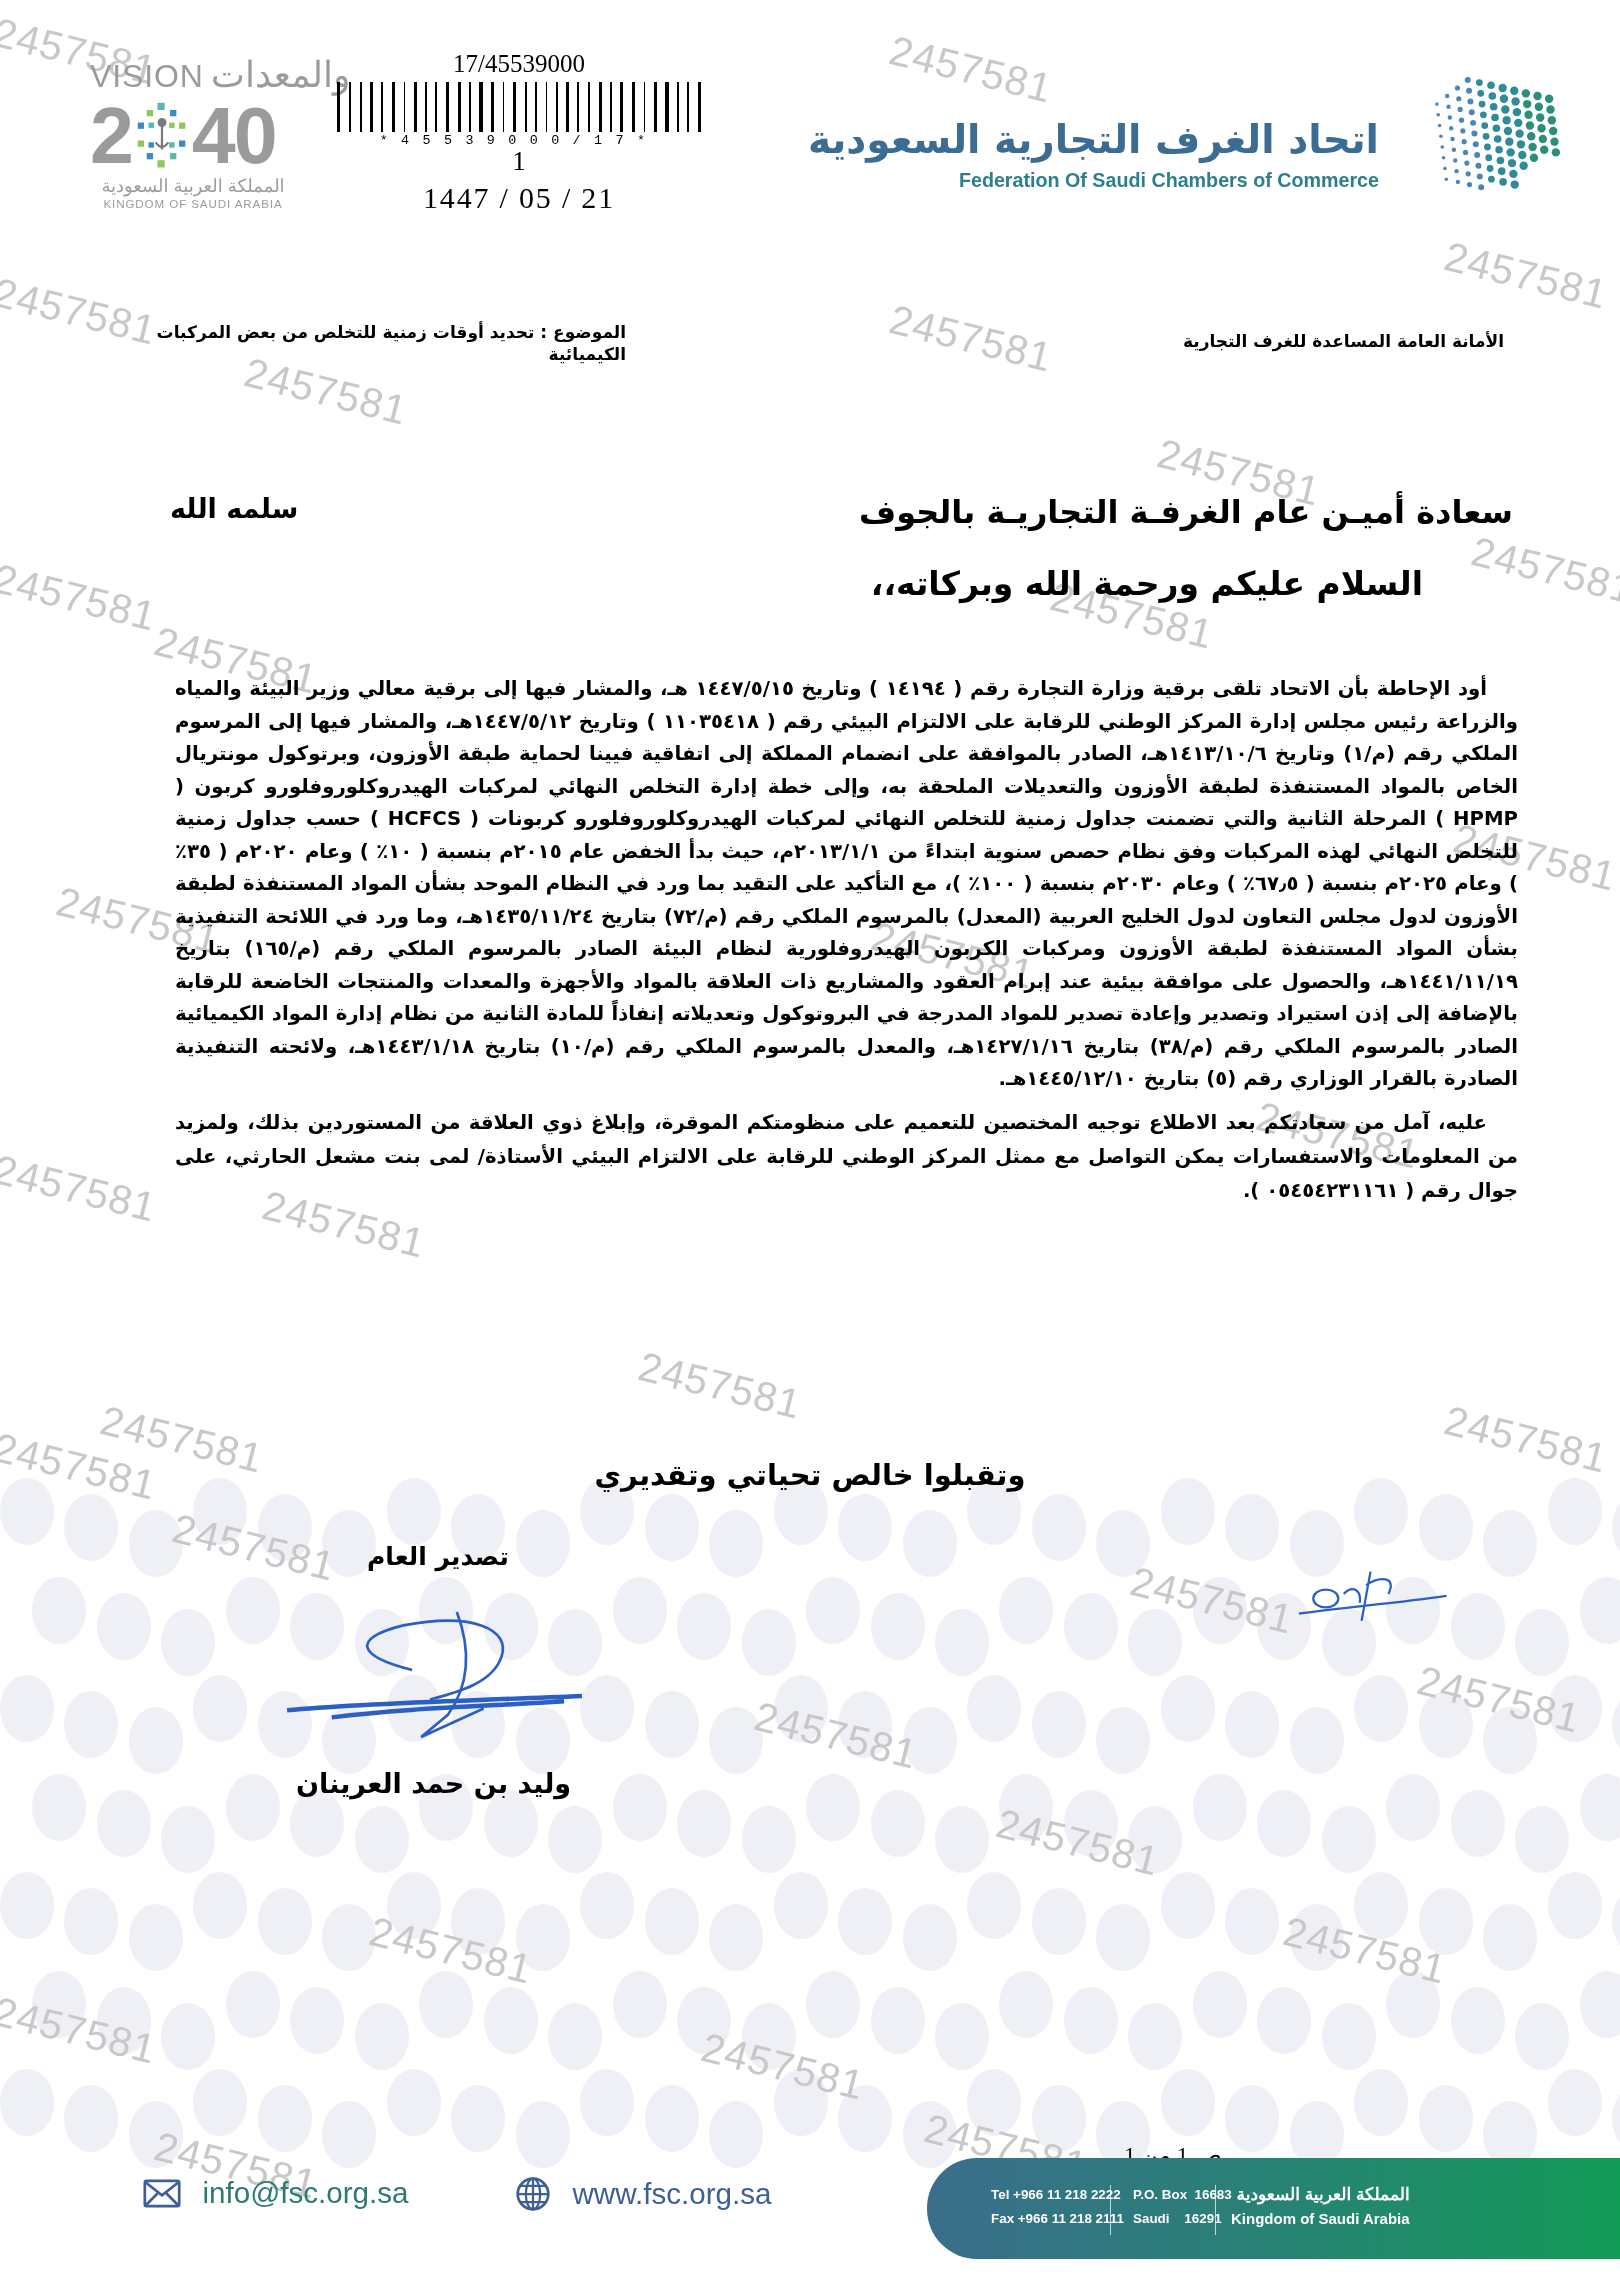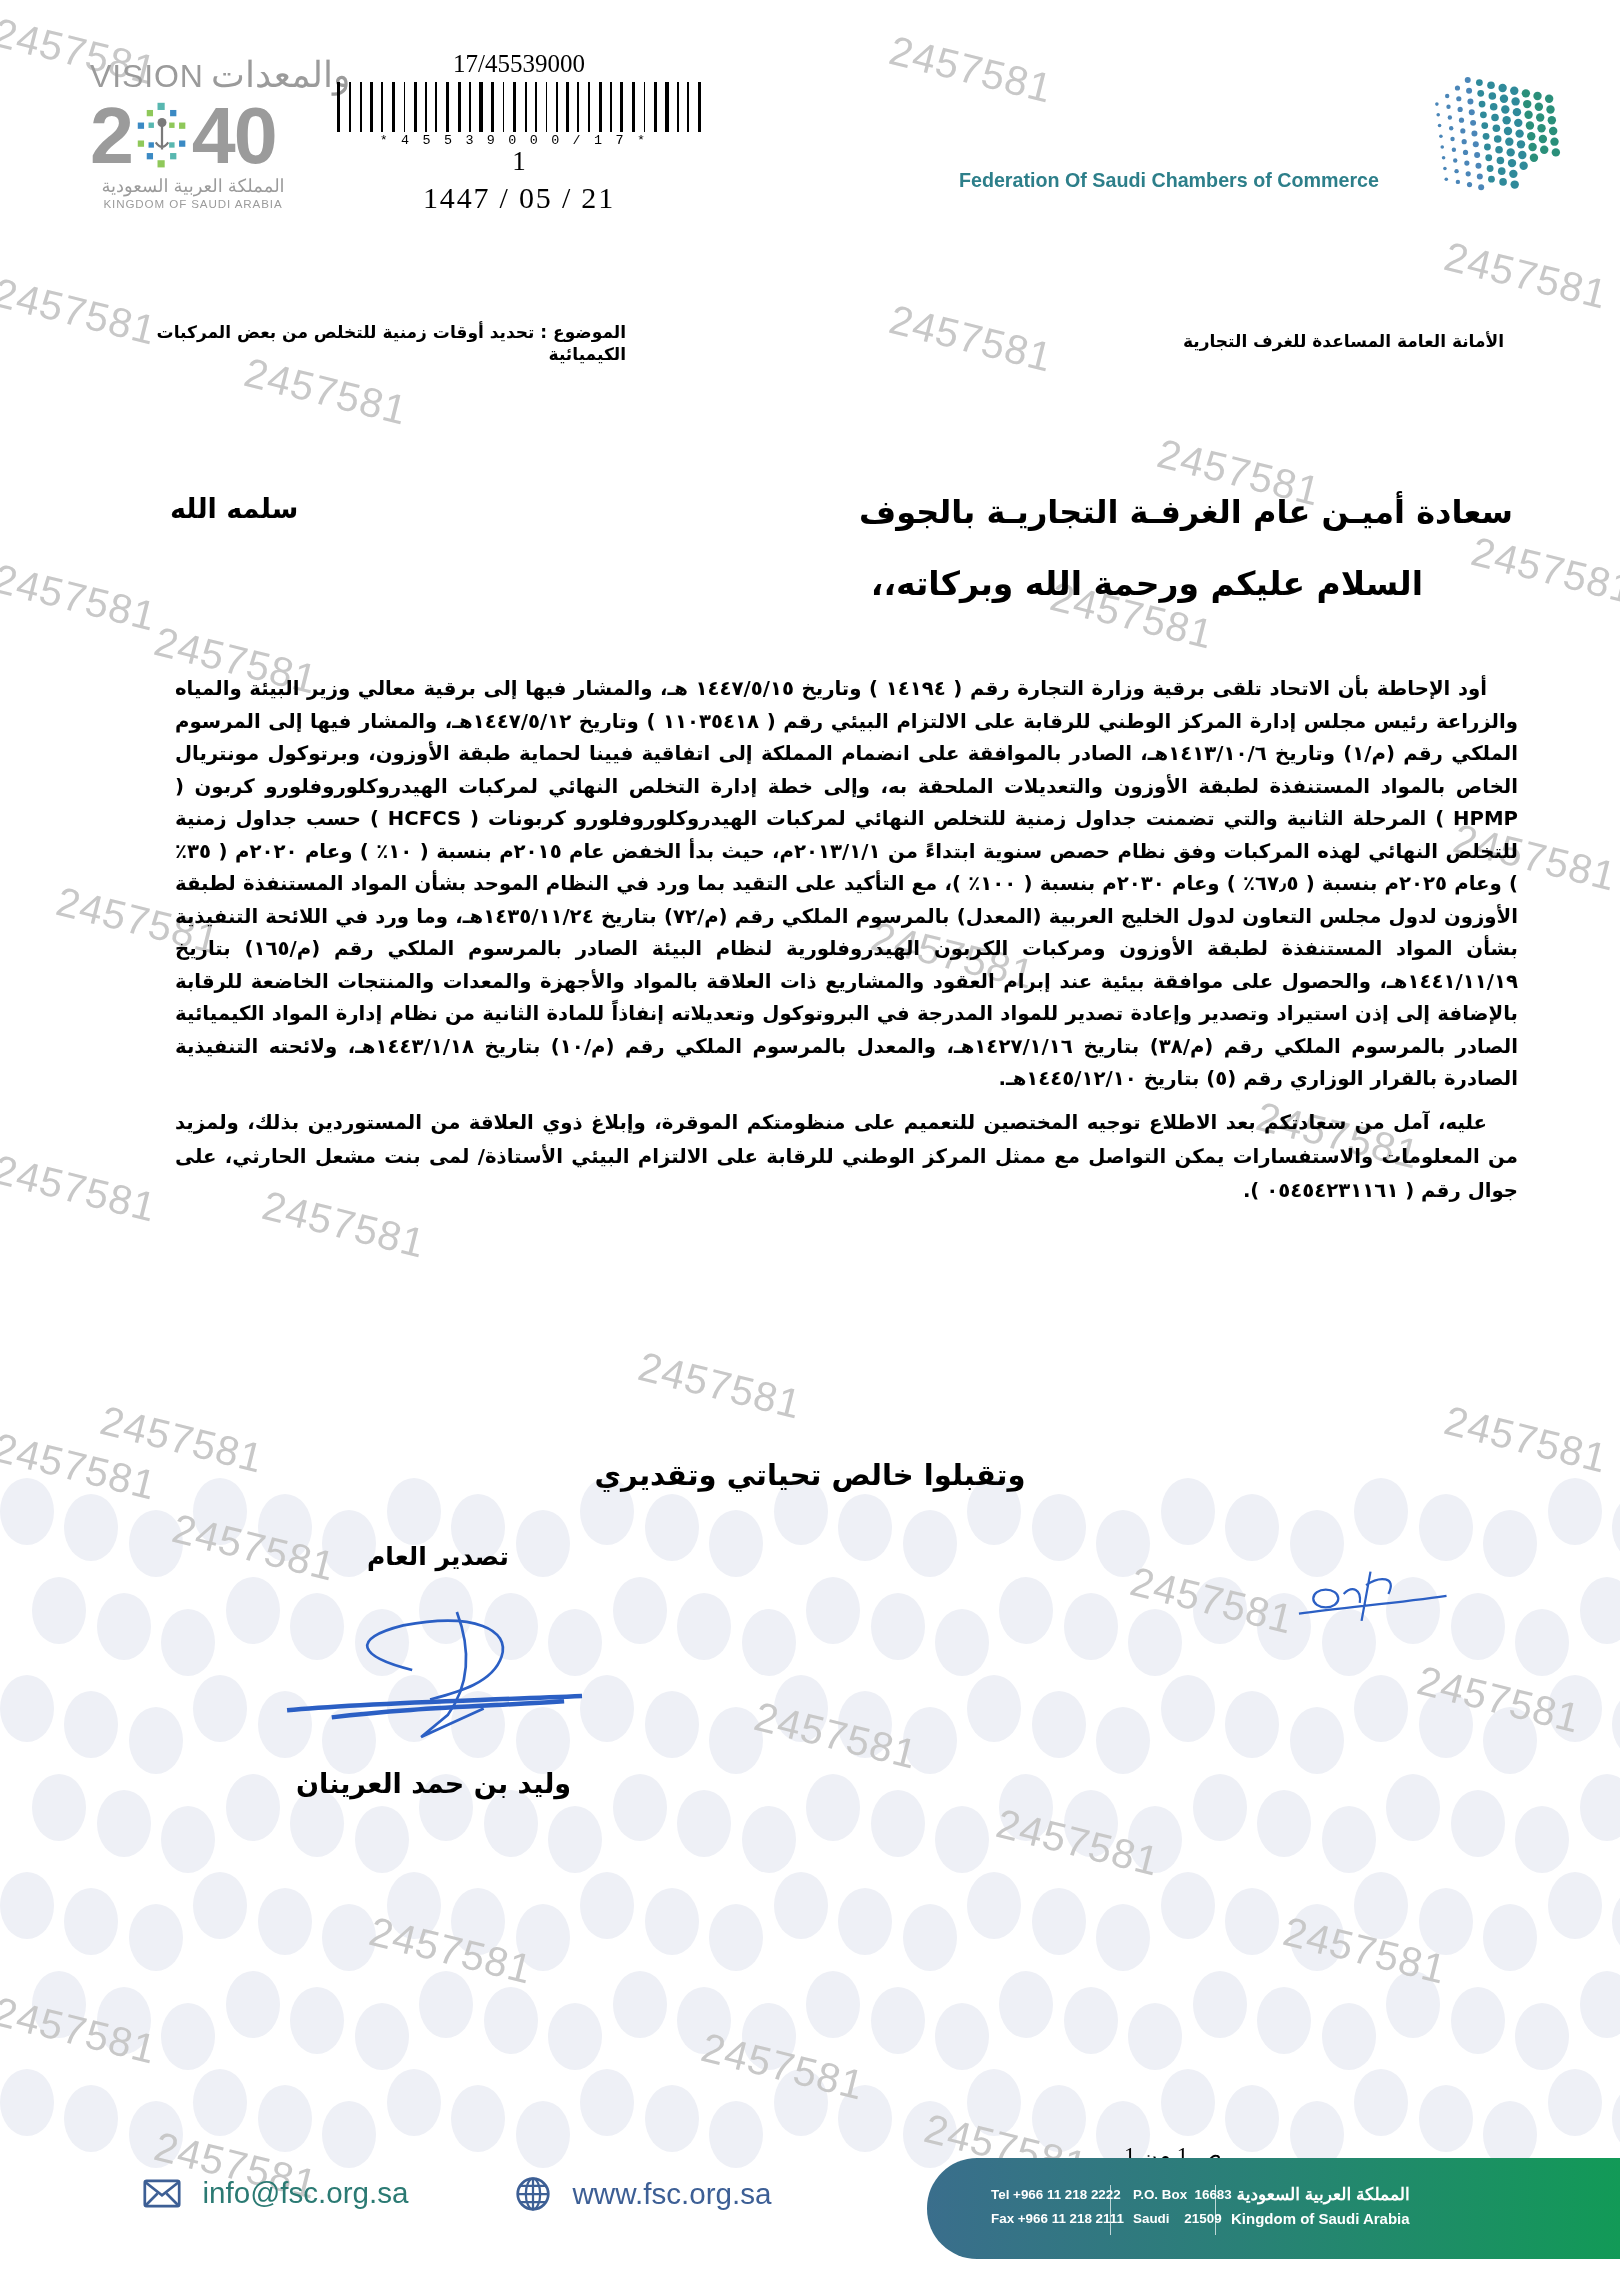--- a/index.html
+++ b/index.html
@@ -361,20 +361,21 @@
       <i style="width: 1.8px;"></i>
       <i style="width: 1.8px;"></i>
       <i style="width: 3.6px;"></i>
     </div>
   <div class="code">*45539000/17*</div>
   <div class="copy">1</div>
   <div class="date">1447 / 05 / 21</div>
 </div>
 
 <div class="abs fsc-logo">
+  <div class="fsc-ar">اتحاد الغرف التجارية السعودية</div>
   <div class="fsc-en">Federation Of Saudi Chambers of Commerce</div>
   <svg class="fsc-map" viewBox="0 0 190 180" id="fscmap">
       <circle cx="34.5" cy="56" r="2" fill="#4a86b8"></circle>
       <circle cx="36" cy="68" r="2" fill="#4a86b8"></circle>
       <circle cx="37.5" cy="80" r="2" fill="#4a86b8"></circle>
       <circle cx="39" cy="92" r="2" fill="#4a86b8"></circle>
       <circle cx="40.5" cy="104" r="2" fill="#4a86b8"></circle>
       <circle cx="42" cy="116" r="2" fill="#4a86b8"></circle>
       <circle cx="43.5" cy="128" r="2" fill="#4a86b8"></circle>
       <circle cx="45" cy="140" r="2" fill="#4a86b8"></circle>
@@ -515,21 +516,21 @@
 </div>
 
 <div class="abs footer-band">
   <div class="fb-col tel">
     <div>Tel  +966 11 218 2222</div>
     <div>Fax +966 11 218 2111</div>
   </div>
   <div class="fb-div" style="left:183px"></div>
   <div class="fb-col pobox">
     <div><span>P.O. Box</span>&nbsp;&nbsp;<span>16683</span></div>
-    <div><span>Saudi</span>&nbsp;&nbsp;&nbsp;&nbsp;<span>21509</span></div>
+    <div><span>Saudi</span>&nbsp;&nbsp;&nbsp;&nbsp;<span>16291</span></div>
   </div>
   <div class="fb-div" style="left:288px"></div>
   <div class="fb-col kingdom">
     <div class="ar">المملكة العربية السعودية</div>
     <div>Kingdom of Saudi Arabia</div>
   </div>
 </div>
 
 
 </body></html>

